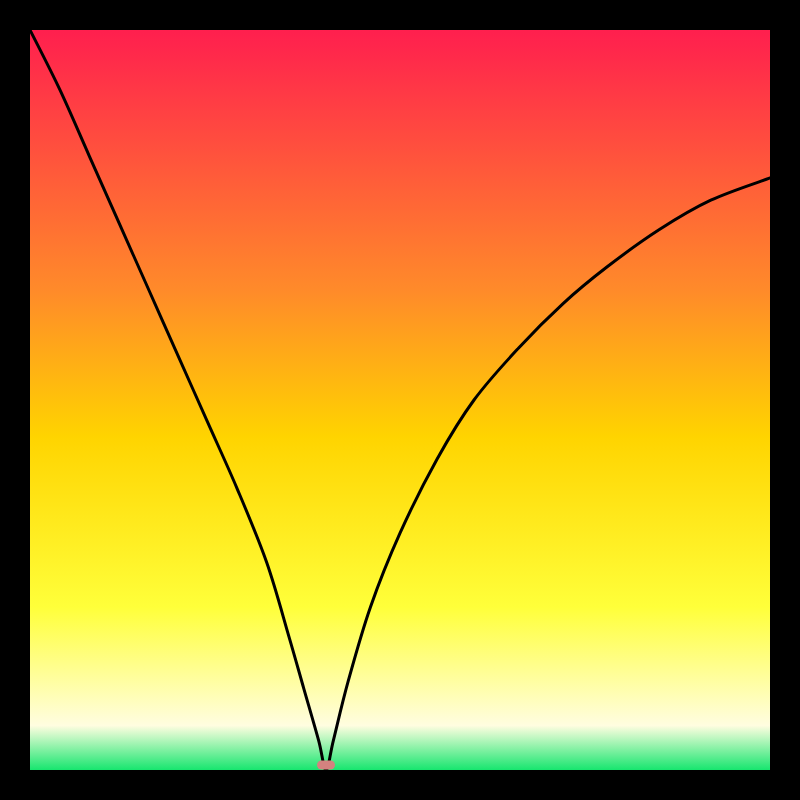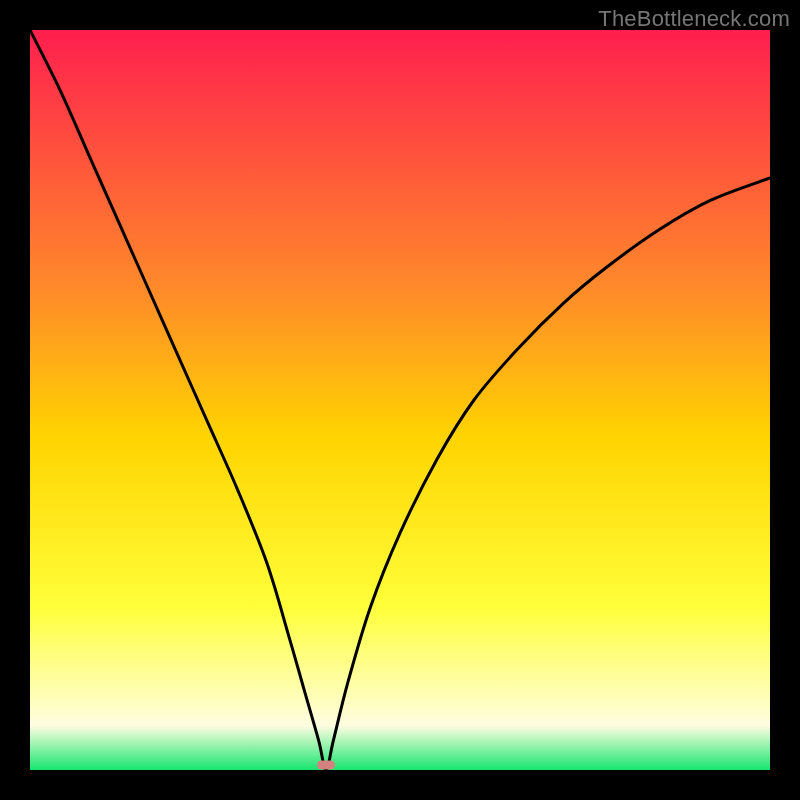--- a/index.html
+++ b/index.html
@@ -57,14 +57,13 @@
 <div class="frame">
 
   <div class="plot-area" style="background: linear-gradient(rgb(255, 31, 78) 0%, rgb(255, 138, 42) 35%, rgb(255, 212, 0) 55%, rgb(255, 255, 58) 78%, rgb(255, 253, 224) 94%, rgb(23, 230, 111) 100%);"></div>
 
   <svg class="curve-layer" viewBox="0 0 740 740" preserveAspectRatio="none">
     <path fill="none" stroke="#000" stroke-width="3" stroke-linecap="round" stroke-linejoin="round" d="M 0.00 0.00 C 4.93 9.87, 19.73 38.23, 29.60 59.20 C 39.47 80.17, 49.33 103.60, 59.20 125.80 C 69.07 148.00, 78.93 170.20, 88.80 192.40 C 98.67 214.60, 108.53 236.80, 118.40 259.00 C 128.27 281.20, 138.13 303.40, 148.00 325.60 C 157.87 347.80, 167.73 370.00, 177.60 392.20 C 187.47 414.40, 197.33 435.37, 207.20 458.80 C 217.07 482.23, 228.17 508.13, 236.80 532.80 C 245.43 557.47, 252.83 585.83, 259.00 606.80 C 265.17 627.77, 268.87 641.33, 273.80 658.60 C 278.73 675.87, 284.90 696.83, 288.60 710.40 C 292.30 723.97, 293.53 740.00, 296.00 740.00 C 298.47 740.00, 299.70 725.20, 303.40 710.40 C 307.10 695.60, 312.03 673.40, 318.20 651.20 C 324.37 629.00, 331.77 601.87, 340.40 577.20 C 349.03 552.53, 358.90 527.87, 370.00 503.20 C 381.10 478.53, 394.67 451.40, 407.00 429.20 C 419.33 407.00, 430.43 388.50, 444.00 370.00 C 457.57 351.50, 473.60 334.23, 488.40 318.20 C 503.20 302.17, 518.00 287.37, 532.80 273.80 C 547.60 260.23, 561.17 249.13, 577.20 236.80 C 593.23 224.47, 611.73 210.90, 629.00 199.80 C 646.27 188.70, 662.30 178.83, 680.80 170.20 C 699.30 161.57, 730.13 151.70, 740.00 148.00"></path>
   </svg>
 
   <div class="marker" style="left: 326px; top: 765px; background: rgb(212, 130, 127);"></div>
 
-  <div class="watermark">TheBottleneck.com</div>
 </div>
 
 </body></html>

